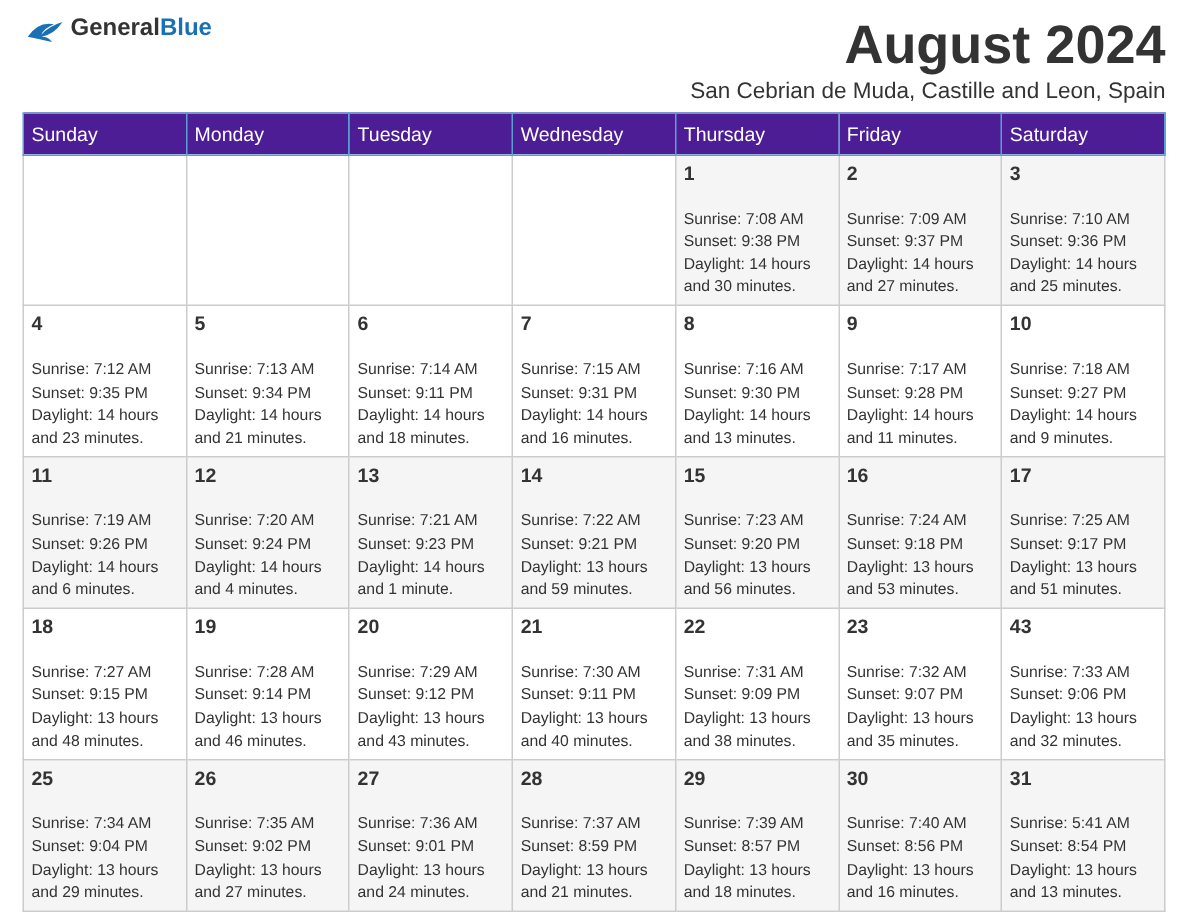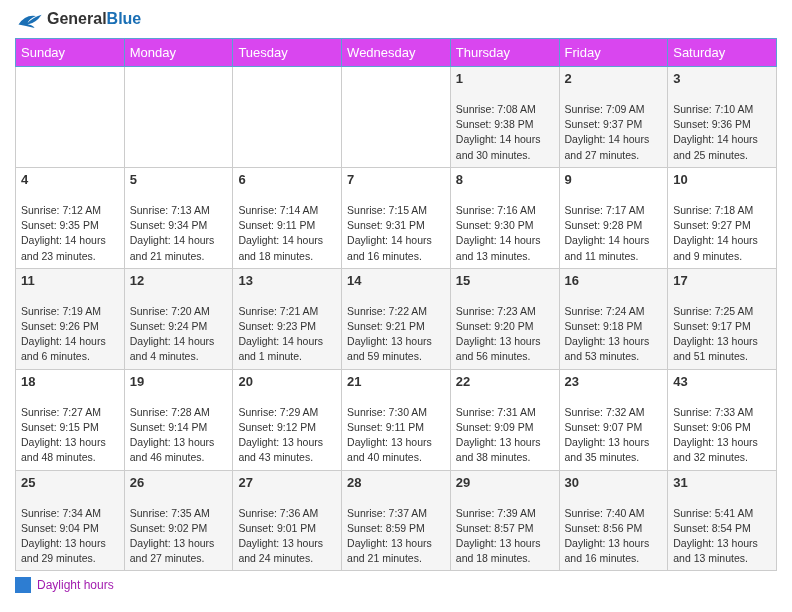--- a/index.html
+++ b/index.html
@@ -41,21 +41,21 @@
       color: #333;
       margin-top: 2px;
     }
     .calendar-table {
       width: 100%;
       border-collapse: collapse;
       font-size: 11px;
       margin-top: 6px;
     }
     .calendar-table th {
-      background: #d946ef;
+      background: #4c1d95;
       color: #fff;
       text-align: left;
       padding: 6px 5px;
       font-size: 13px;
       font-weight: normal;
       border: 1px solid #5a9fd4;
     }
     .calendar-table td {
       border: 1px solid #ccc;
       vertical-align: top;
@@ -104,20 +104,24 @@
 
 <div class="header-area">
   <div class="logo">
     <svg class="logo-bird" viewBox="0 0 40 30" xmlns="http://www.w3.org/2000/svg">
       <path d="M5,20 Q15,5 30,8 Q20,12 18,18 Q25,10 38,6 Q30,18 18,20 Q25,20 28,25 Q15,22 5,20Z" fill="#1a6fb5"></path>
     </svg>
     <div>
       <span class="logo-text-general">General</span><span class="logo-text-blue">Blue</span>
     </div>
   </div>
+  <div class="title-area">
+    <div class="month-year">August 2024</div>
+    <div class="location">San Cebrian de Muda, Castille and Leon, Spain</div>
+  </div>
 </div>
 
 <table class="calendar-table">
   <thead>
     <tr>
     <th>Sunday</th>
         <th>Monday</th>
         <th>Tuesday</th>
         <th>Wednesday</th>
         <th>Thursday</th>

